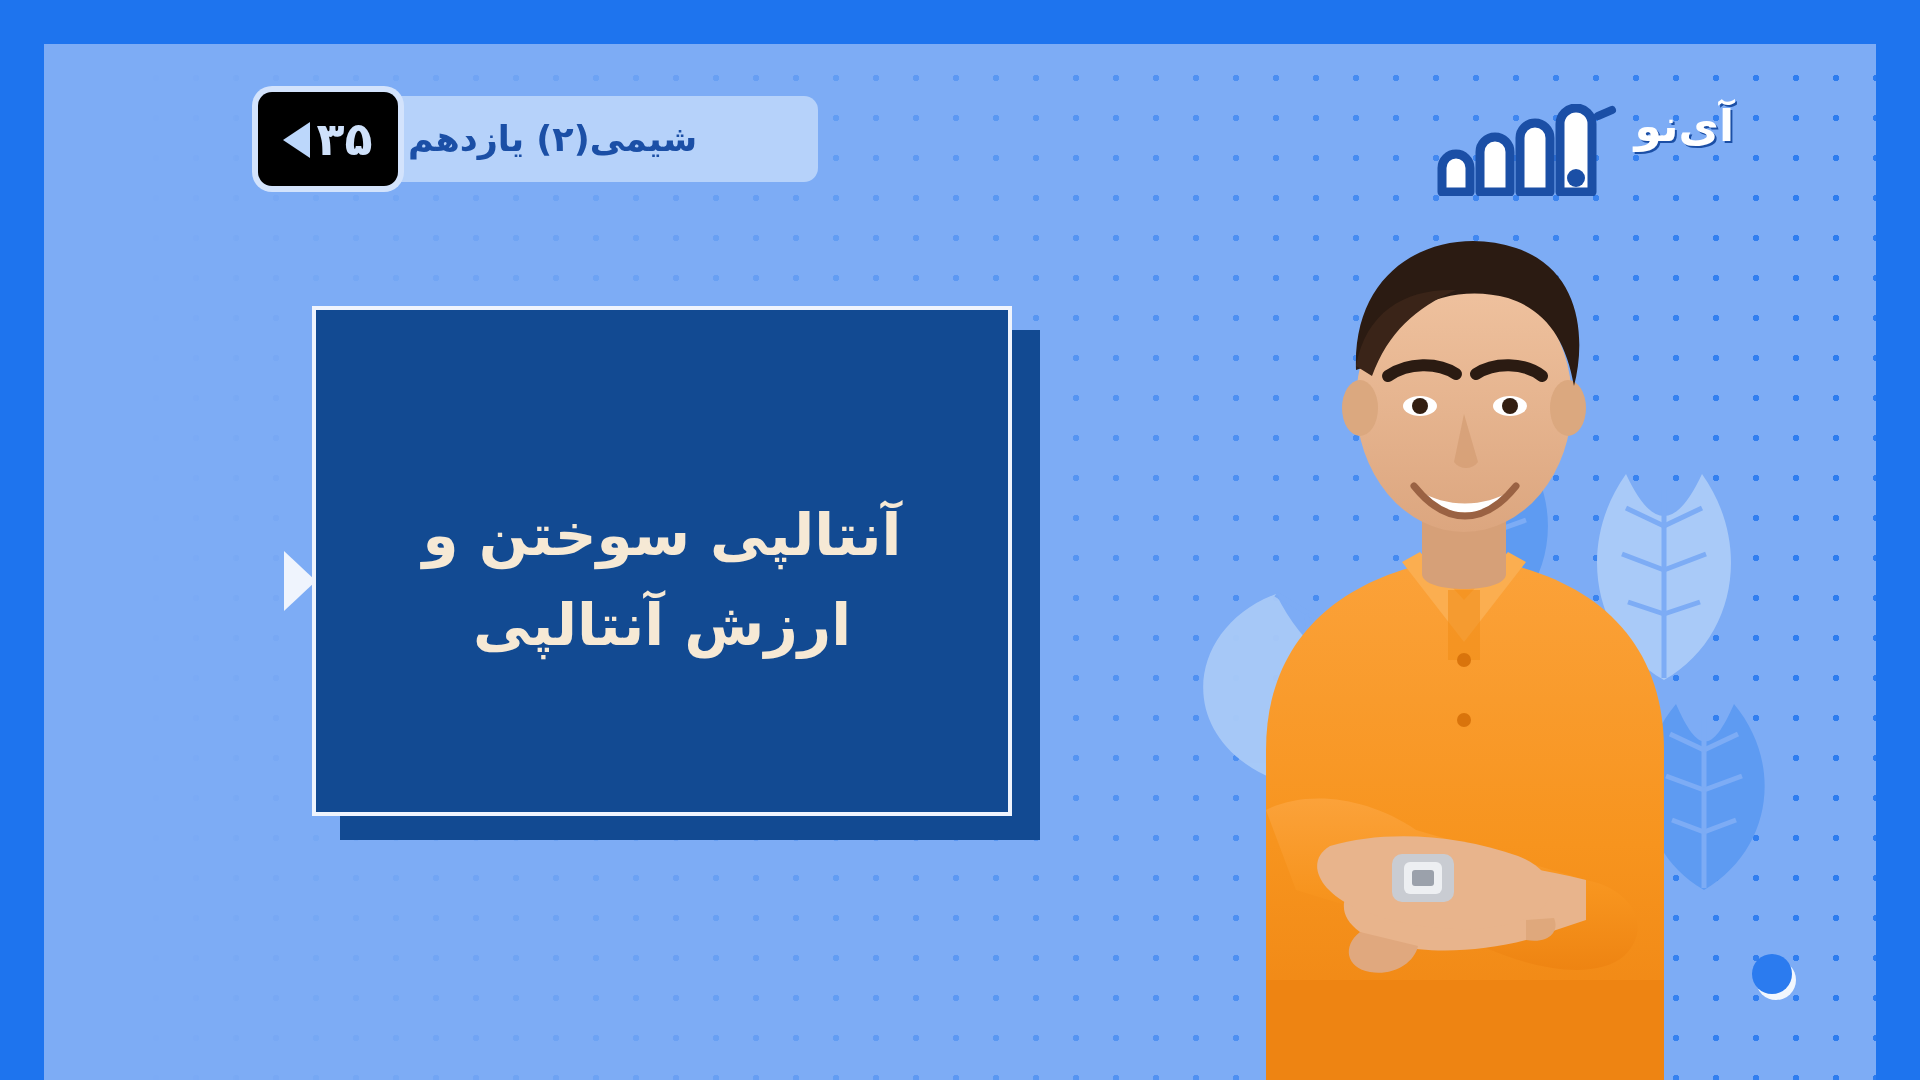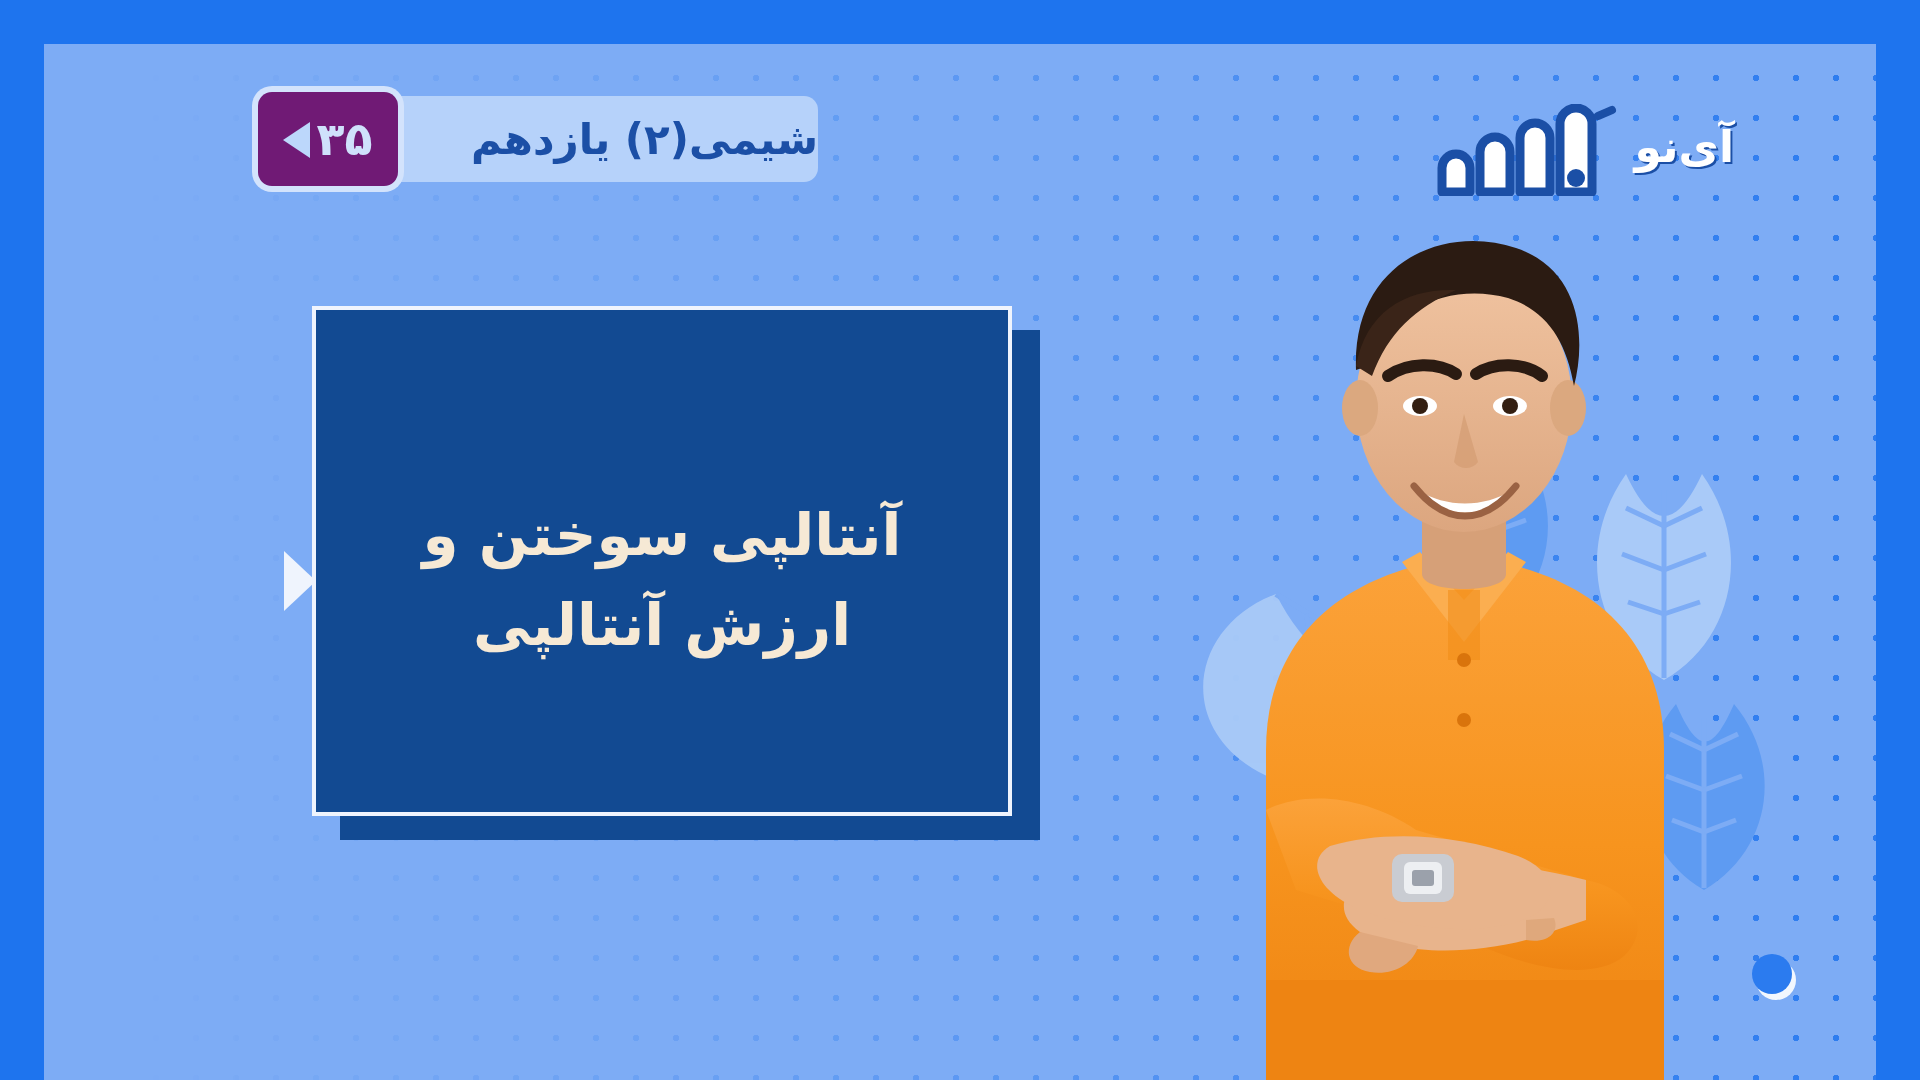--- a/index.html
+++ b/index.html
@@ -45,21 +45,21 @@
     left:258px; top:96px;
     width:560px; height:86px;
     background:#B6D2FA;
     border-radius:14px;
     display:flex; flex-direction:row-reverse; align-items:center;
   }
   .chip-badge{
     position:absolute;
     left:0; top:-4px;
     width:140px; height:94px;
-    background:#701a75;
+    background:#000000;
     border-radius:14px;
     display:flex; align-items:center; justify-content:center;
     gap:6px;
     box-shadow:0 0 0 6px #D3E3FC;
   }
   .badge-num{
     color:#CFE1FB;
     font-size:46px;
     font-weight:700;
     letter-spacing:-1px;
@@ -67,47 +67,47 @@
   }
   .play-tri{
     width:0;height:0;
     border-top:18px solid transparent;
     border-bottom:18px solid transparent;
     border-right:27px solid #BCD7FB;
     margin-top:2px;
   }
   .chip-text{
     color:#1B4FA6;
-    font-size:42px;
+    font-size:35px;
     font-weight:700;
     margin-right:0;
     padding-right:0;
     width:100%;
-    text-align:right;
+    text-align:left;
     padding-left:150px;
   }
 
   
   .instructor{
     position:absolute;
     left:300px; top:208px;
     width:700px;
     text-align:center;
     color:#173F7E;
     font-size:55px;
     font-weight:800;
     letter-spacing:-1px;
     text-shadow:0 0 0 #173F7E;
   }
 
   
   .brand{
     position:absolute;
     right:186px; top:104px;
-    display:flex; align-items:center; gap:14px;
+    display:flex; align-items:flex-start; gap:14px;
   }
   .brand-name{
     color:#FFFFFF;
     font-size:44px;
     font-weight:800;
     line-height:1;
     padding-bottom:6px;
     text-shadow:2px 2px 0 #1B4FA6;
   }
 

